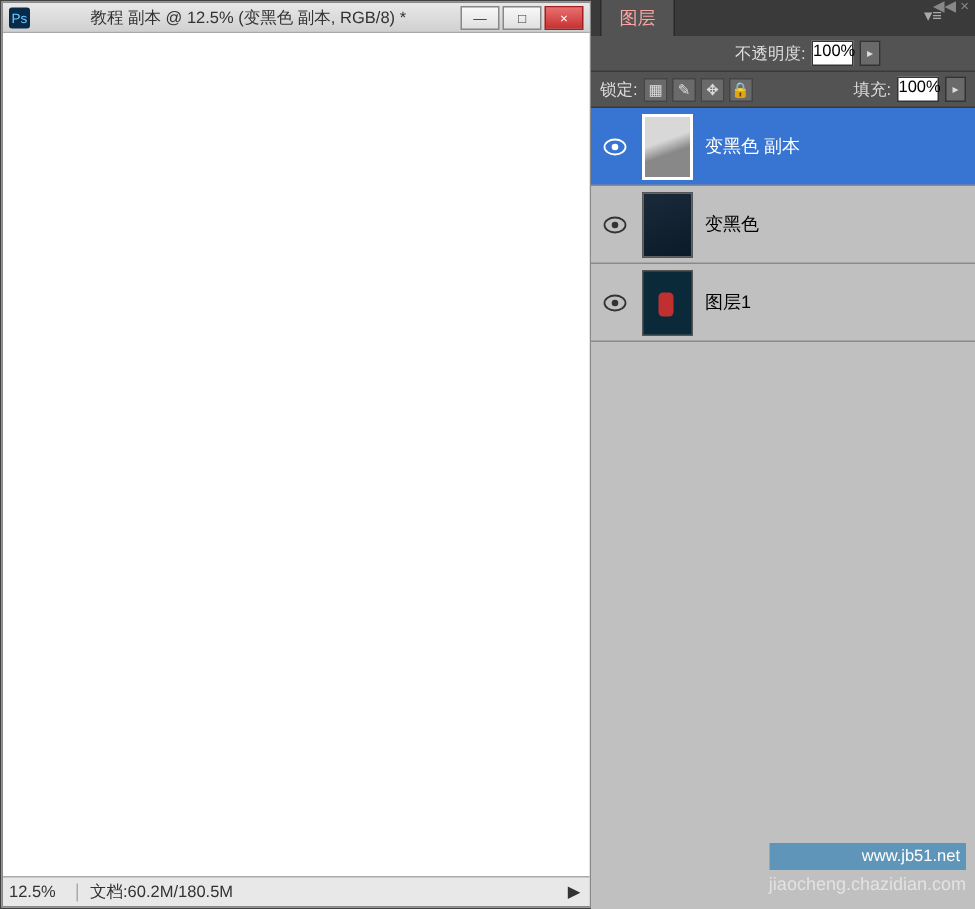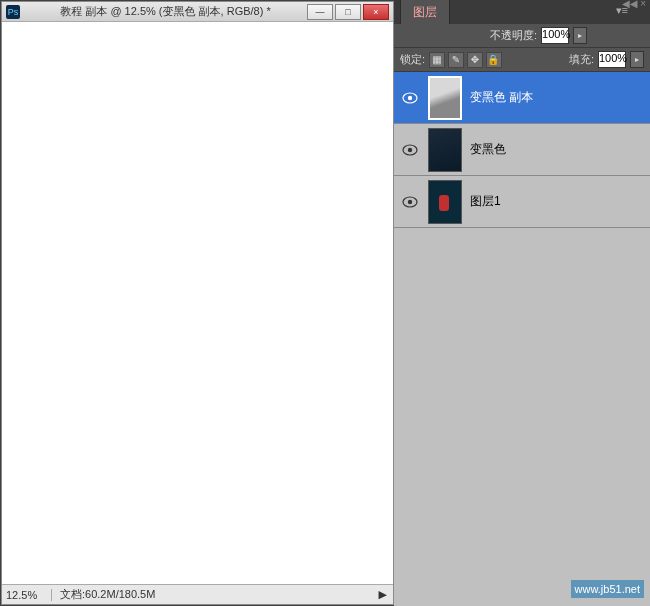--- a/index.html
+++ b/index.html
@@ -126,13 +126,14 @@
           </svg>
         </div>
         <div class="thumb t3"></div>
         <div>图层1</div>
       </div>
     </div>
 </div>
 
 <div class="watermarks">
   <div class="wm1">www.jb51.net</div>
+  <div>jiaocheng.chazidian.com</div>
 </div>
 
 </body></html>

